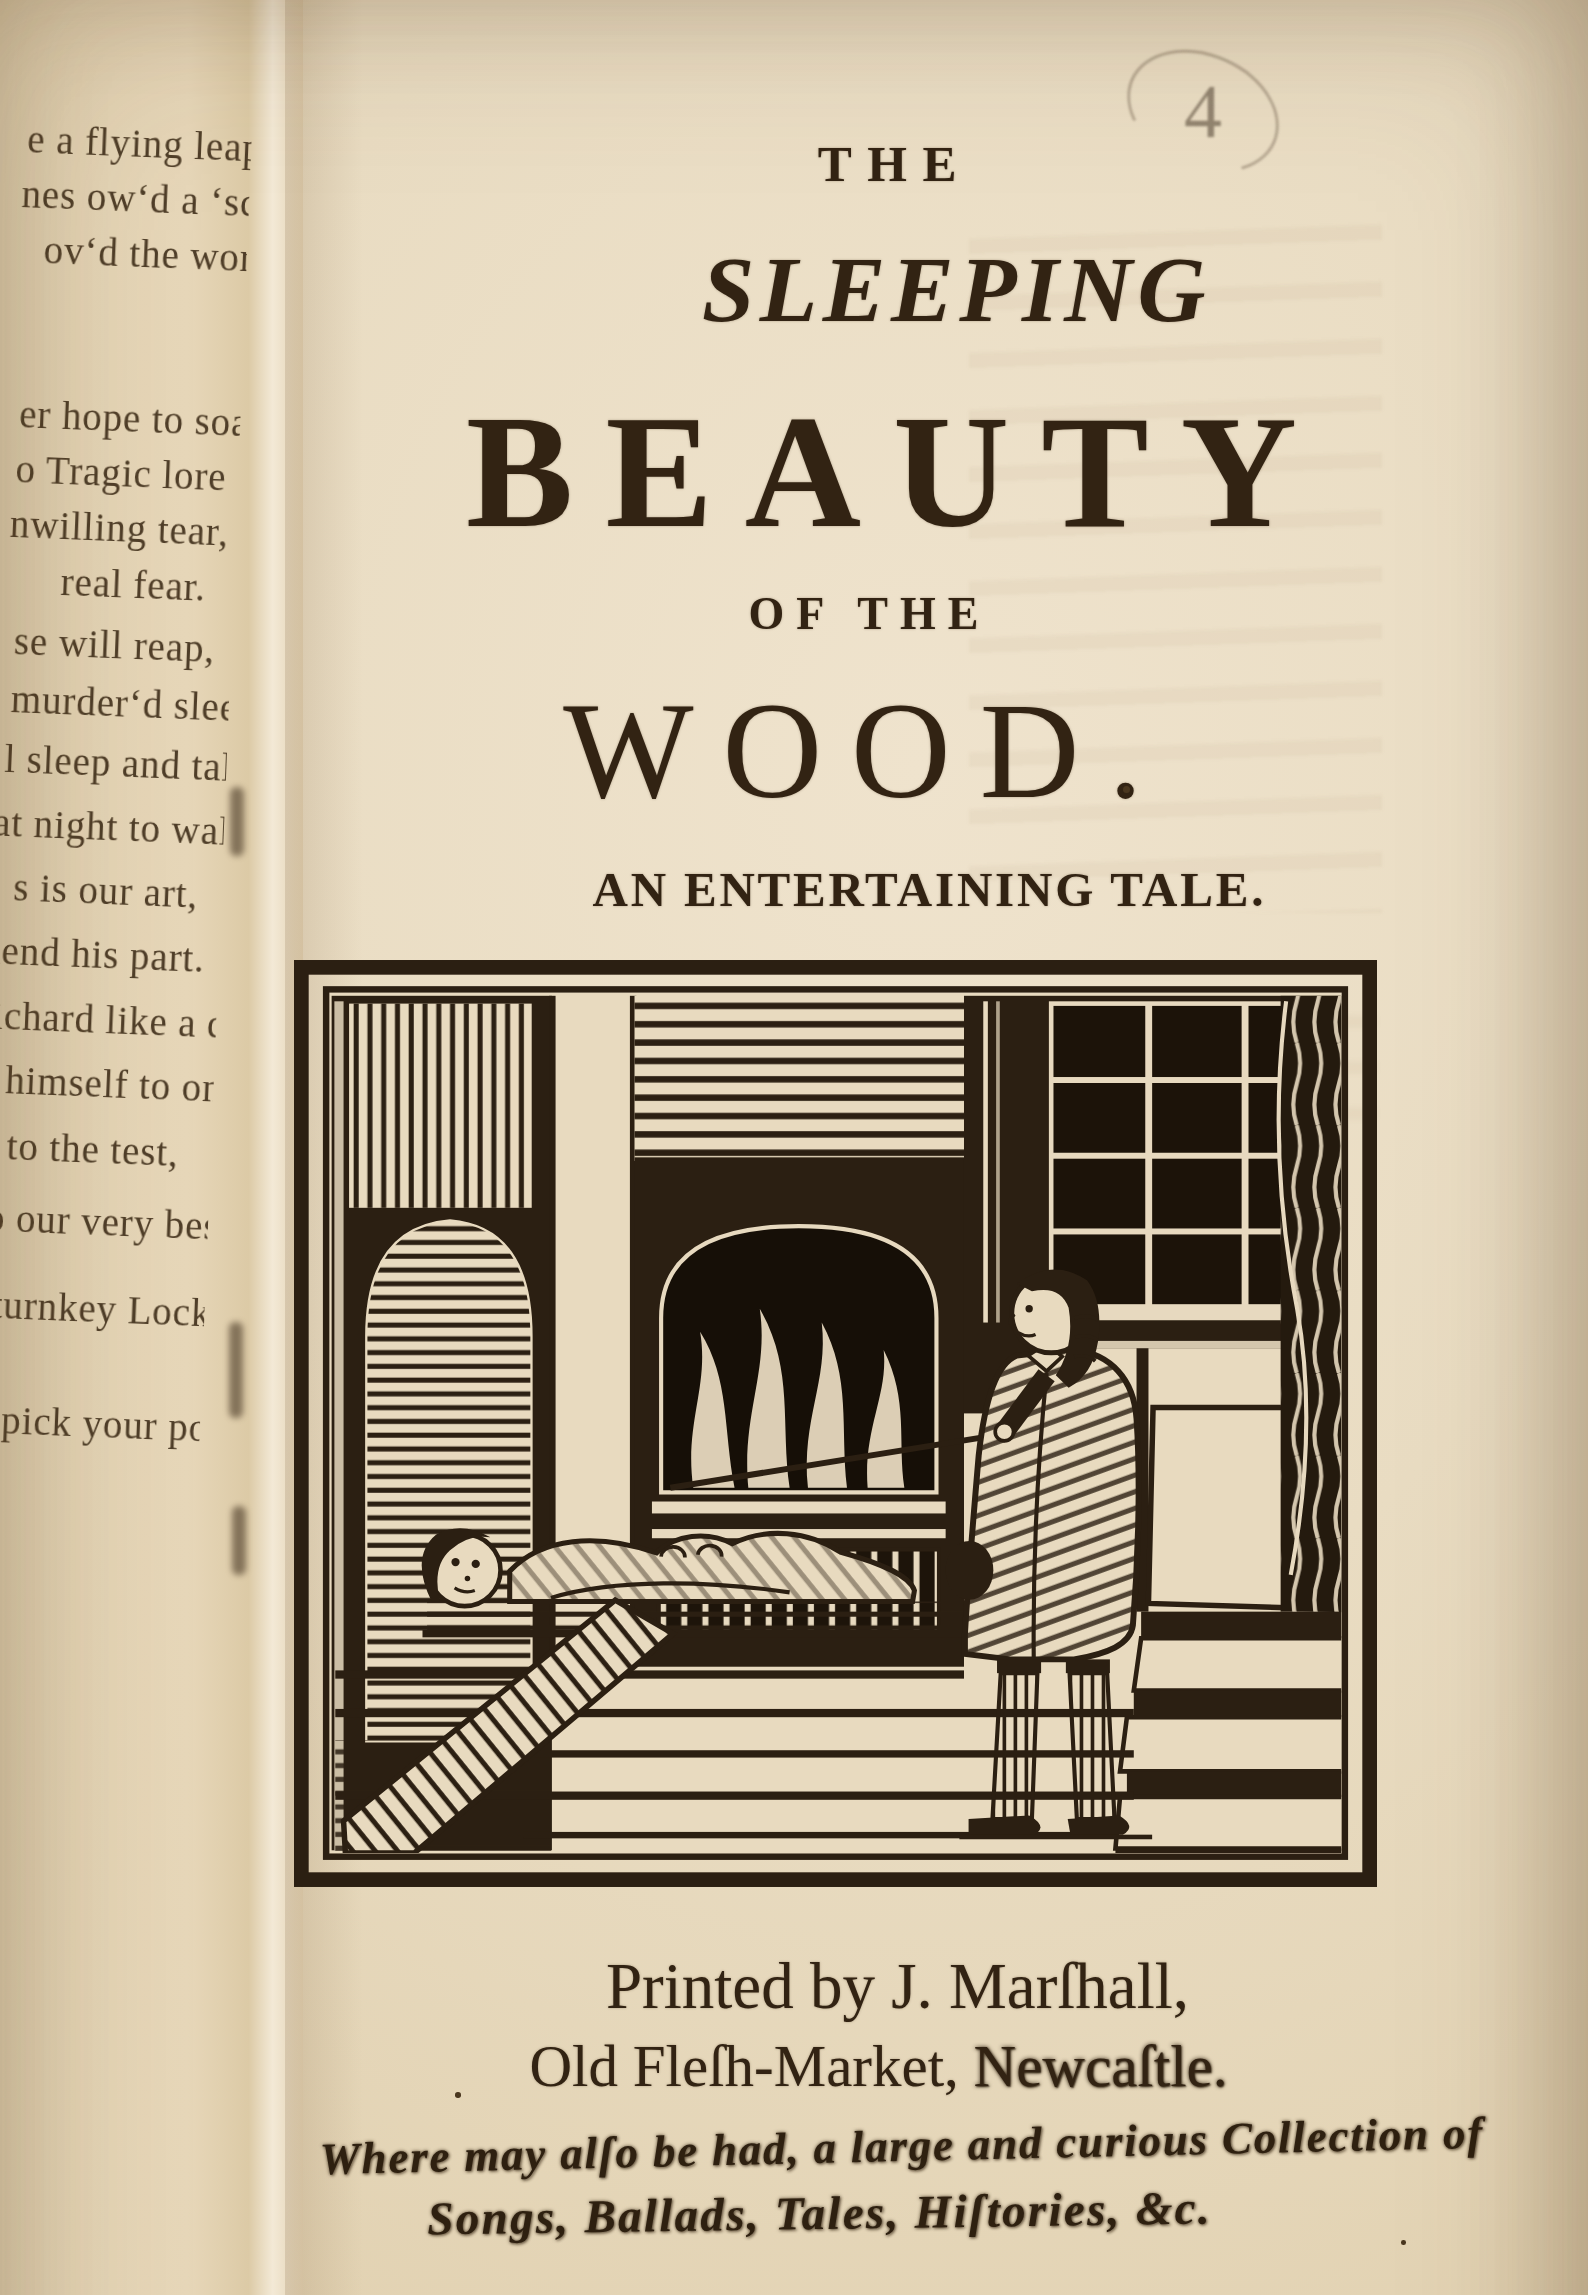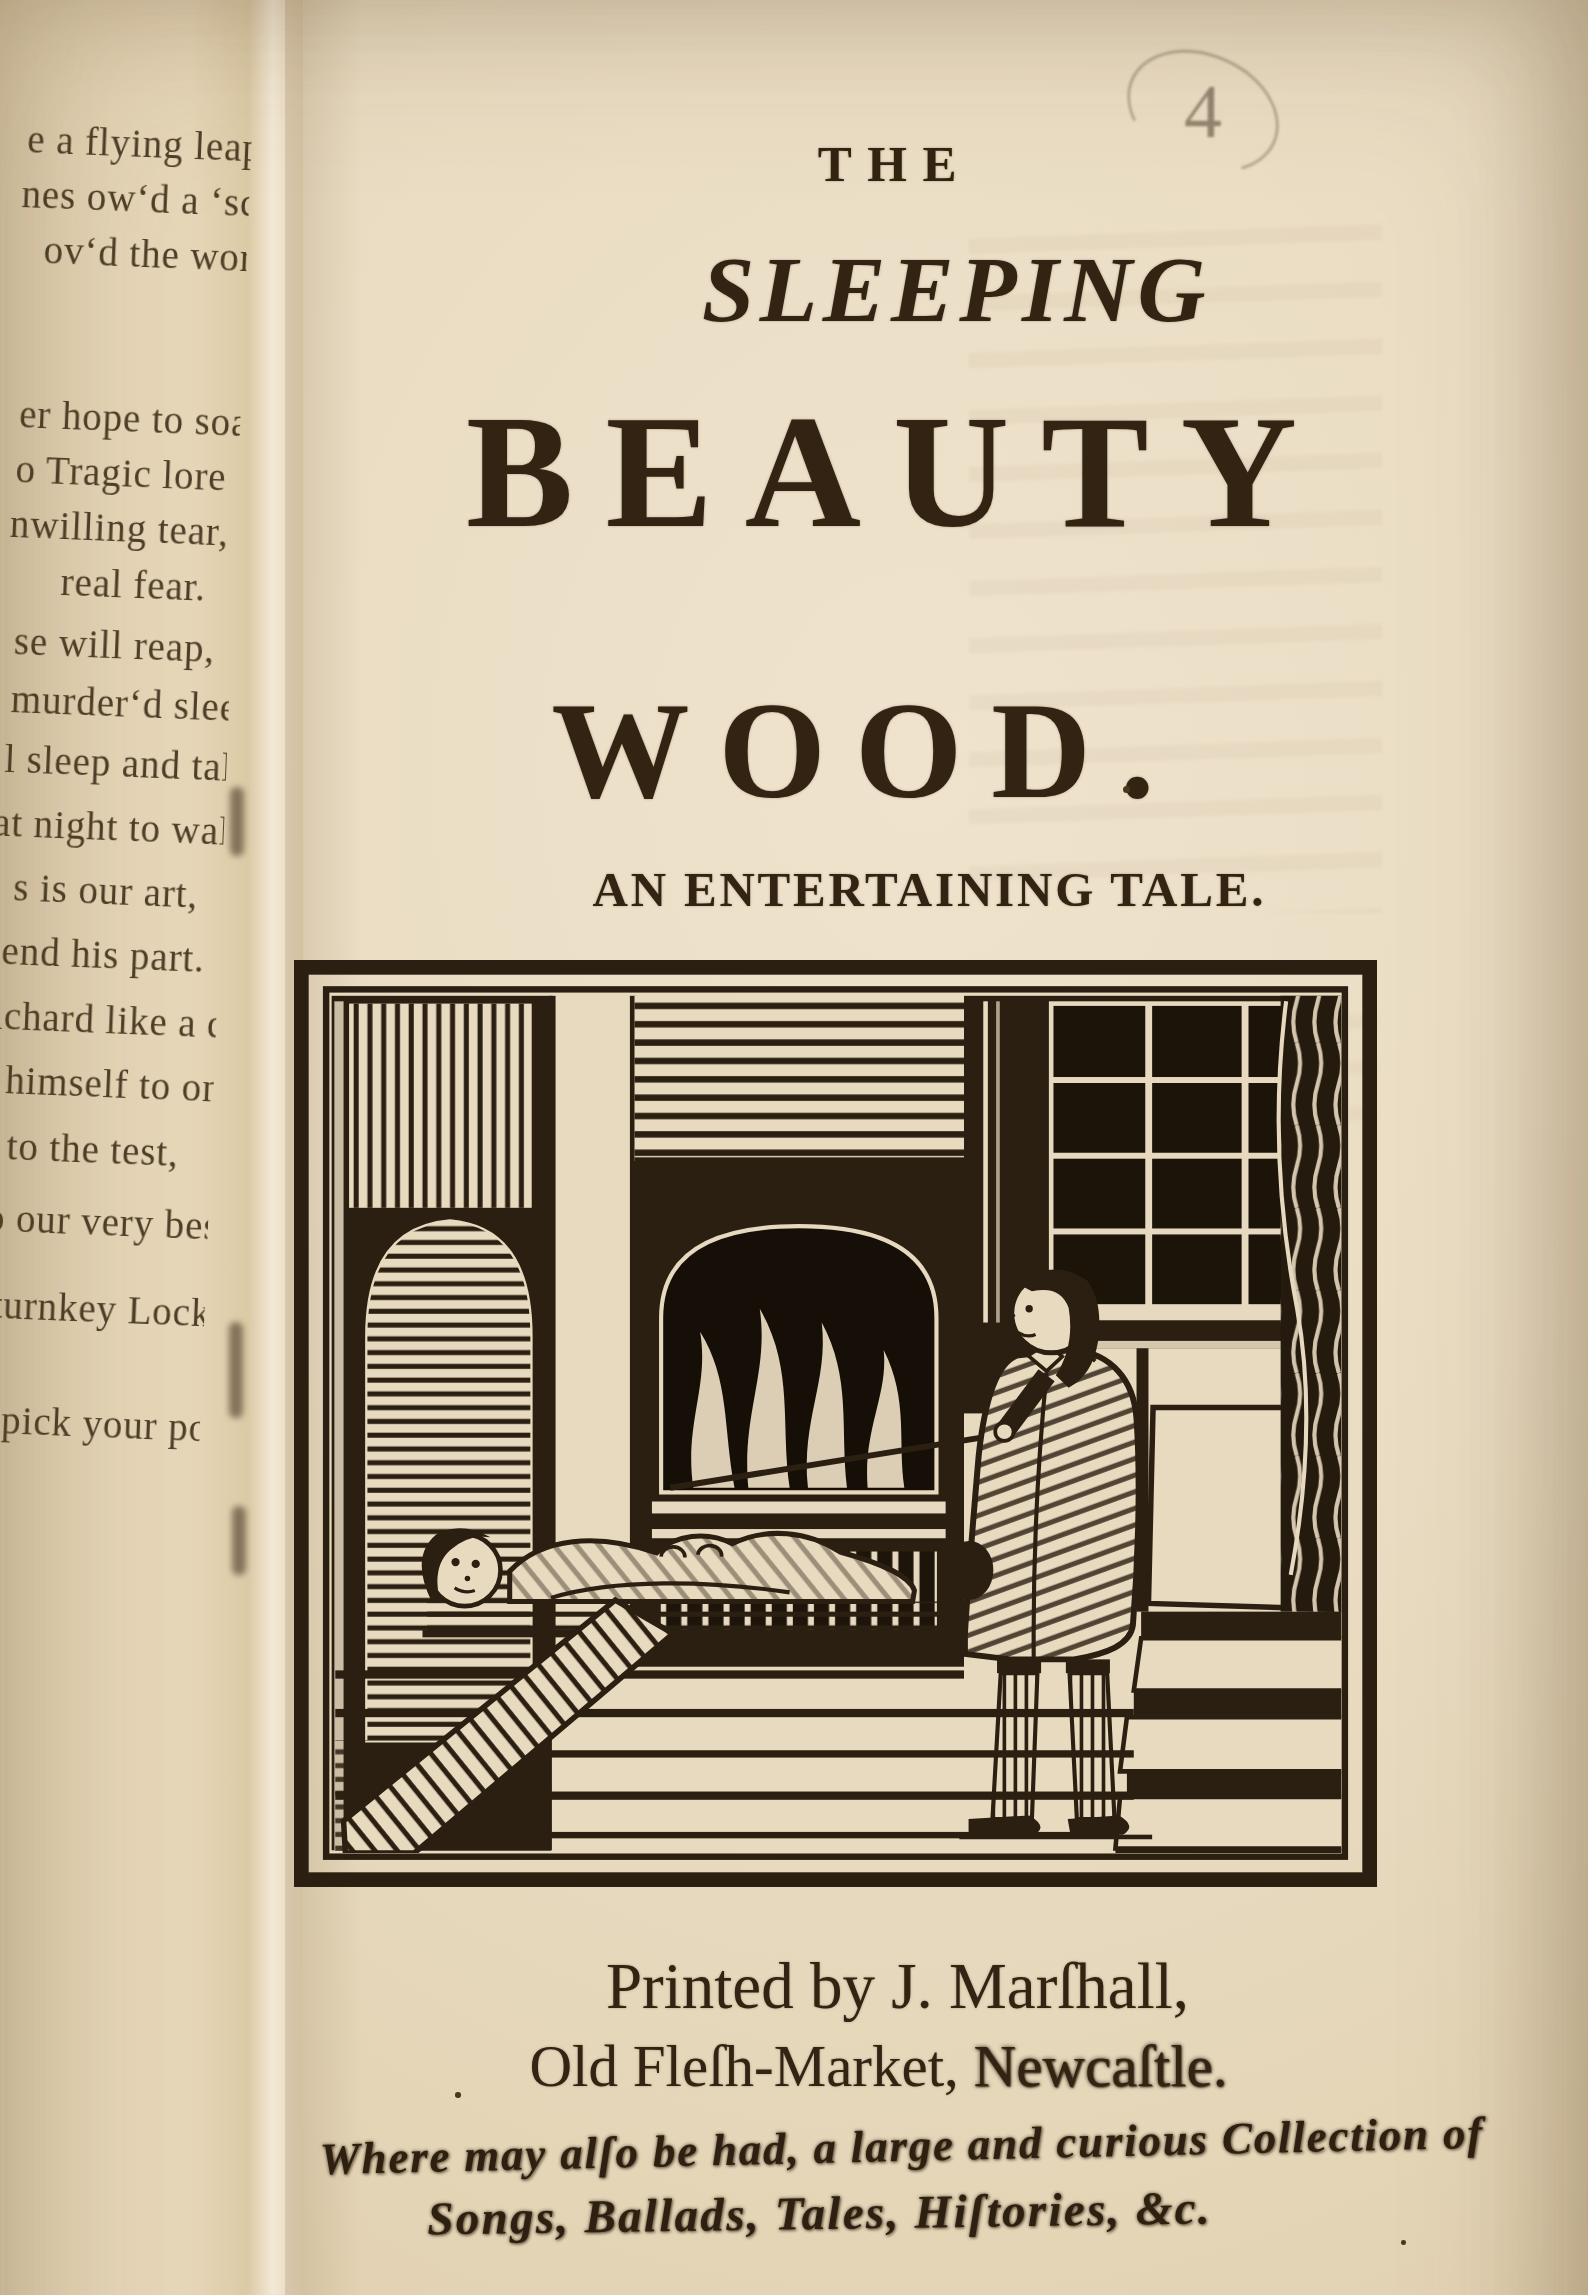--- a/index.html
+++ b/index.html
@@ -78,21 +78,22 @@
   <div class="show2"></div>
 
   <div class="pencil">
     <span>4</span>
   </div>
 
   <div class="tp">
     <div class="tline" style="top:135px;font-size:51px;font-weight:bold;letter-spacing:15.6px;transform:translateX(-27.5px)">THE</div>
     <div class="tline" style="top:235px;font-size:94px;font-weight:bold;font-style:italic;letter-spacing:5.5px;transform:translateX(34px)">SLEEPING</div>
     <div class="tline" style="top:380px;font-size:161px;font-weight:bold;letter-spacing:32px;transform:translateX(-25px)">BEAUTY</div>
-    <div class="tline" style="top:671px;font-size:138px;font-weight:bold;letter-spacing:29px;transform:translateX(-55px)">WOOD.</div>
+    <div class="tline" style="top:587px;font-size:46px;font-weight:bold;letter-spacing:12px;transform:translateX(-53px)">OF THE</div>
+    <div class="tline" style="top:671px;font-size:138px;font-weight:normal;letter-spacing:29px;transform:translateX(-55px)">WOOD.</div>
     <div class="tline" style="top:861px;font-size:49px;font-weight:bold;letter-spacing:2.8px;transform:translateX(6.9px)">AN ENTERTAINING TALE.</div>
 
     <div class="tline" style="top:2032px;font-size:59px;transform:translateX(-44px)">
       <span>Old Fleſh-Market,</span>
       <span class="city">Newcaſtle.</span>
     </div>
     <div class="tline" style="top:1949px;font-size:65px;transform:translateX(-25px)">Printed by J. Marſhall,</div>
     <div class="tline smudge" style="top:2120px;font-size:45px;letter-spacing:1.8px;transform:translateX(-20.7px) rotate(-1.3deg)">Where may alſo be had, a large and curious Collection of</div>
     <div class="tline smudge" style="top:2186px;font-size:47px;letter-spacing:2.3px;transform:translateX(-103px) rotate(-0.8deg)">Songs, Ballads, Tales, Hiſtories, &amp;c.</div>
   </div>

